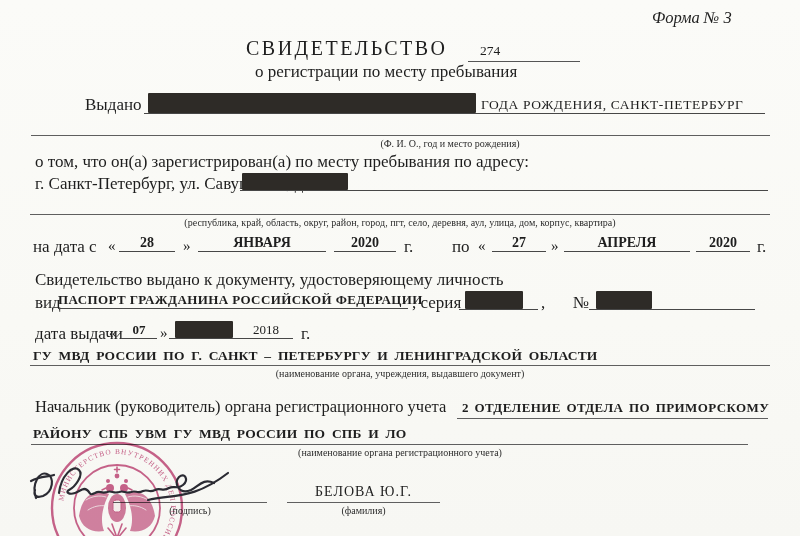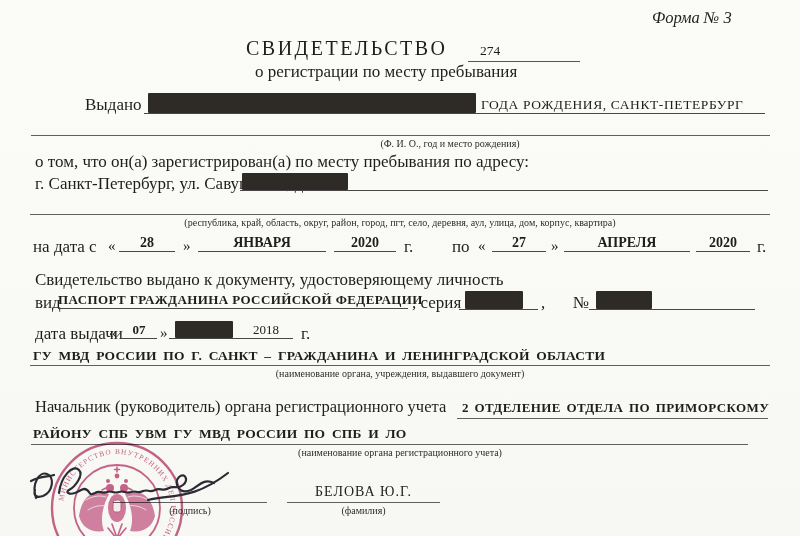--- a/index.html
+++ b/index.html
@@ -83,21 +83,21 @@
 
   <div class="abs txt" style="left:35px;top:324px;">дата выдачи</div>
   <div class="abs quote" style="left:109px;top:325px;">«</div>
   <div class="abs fill-box" style="left:121px;top:322px;width:36px;font-size:13px;">07</div>
   <div class="abs quote" style="left:160px;top:325px;">»</div>
   <div class="abs redact" style="left:175px;top:321px;width:58px;height:17px;"></div>
   <div class="abs rule-dark" style="left:169px;top:338px;width:70px;"></div>
   <div class="abs fill-box" style="left:239px;top:322px;width:54px;font-size:13px;font-weight:normal;">2018</div>
   <div class="abs txt" style="left:301px;top:324px;">г.</div>
 
-  <div class="abs issuer-line" style="left:33px;top:348px;">ГУ МВД РОССИИ ПО Г. САНКТ – ГРАЖДАНИНА И ЛЕНИНГРАДСКОЙ ОБЛАСТИ</div>
+  <div class="abs issuer-line" style="left:33px;top:348px;">ГУ МВД РОССИИ ПО Г. САНКТ – ПЕТЕРБУРГУ И ЛЕНИНГРАДСКОЙ ОБЛАСТИ</div>
   <div class="abs rule" style="left:30px;top:365px;width:740px;"></div>
   <div class="abs small-caption center-text" style="left:30px;top:368px;width:740px;">(наименование органа, учреждения, выдавшего документ)</div>
 
   <div class="abs txt" style="left:35px;top:397px;font-size:16.5px;">Начальник (руководитель) органа регистрационного учета</div>
   <div class="abs fill-caps" style="left:462px;top:400px;word-spacing:2px;">2 ОТДЕЛЕНИЕ ОТДЕЛА ПО ПРИМОРСКОМУ</div>
   <div class="abs rule" style="left:457px;top:418px;width:311px;"></div>
   <div class="abs issuer-line" style="left:33px;top:426px;">РАЙОНУ СПБ УВМ ГУ МВД РОССИИ ПО СПБ И ЛО</div>
   <div class="abs rule" style="left:31px;top:444px;width:717px;"></div>
   <div class="abs small-caption center-text" style="left:30px;top:447px;width:740px;">(наименование органа регистрационного учета)</div>
 

